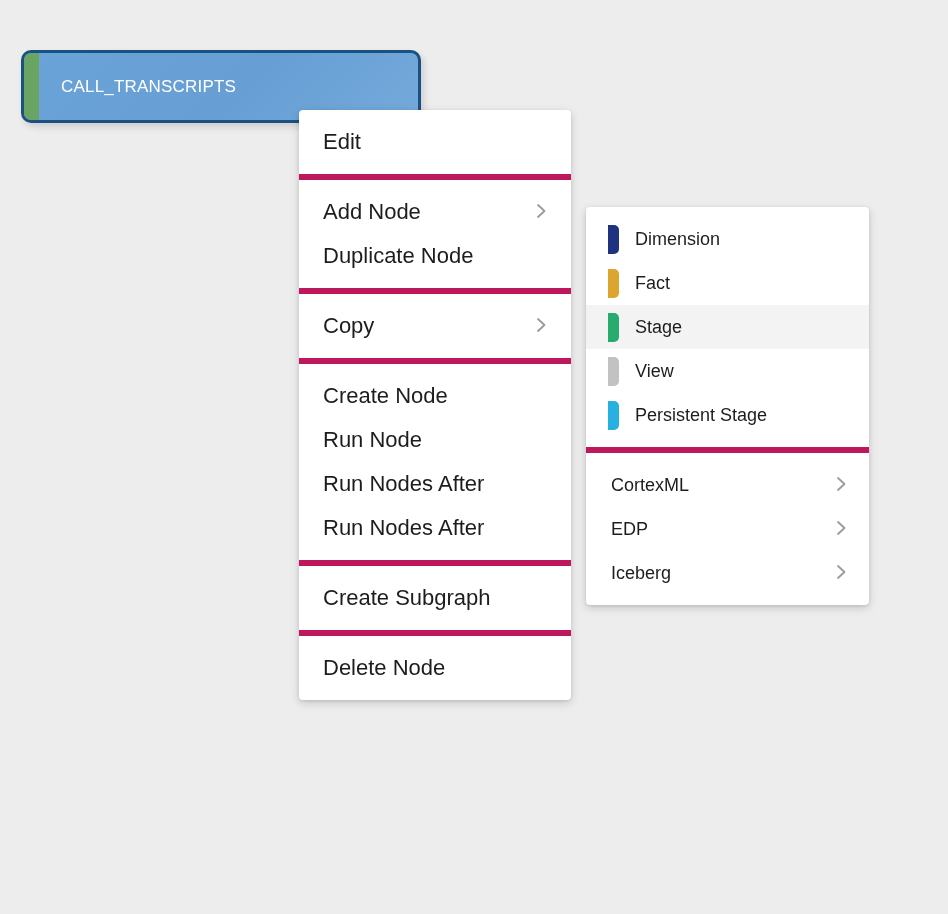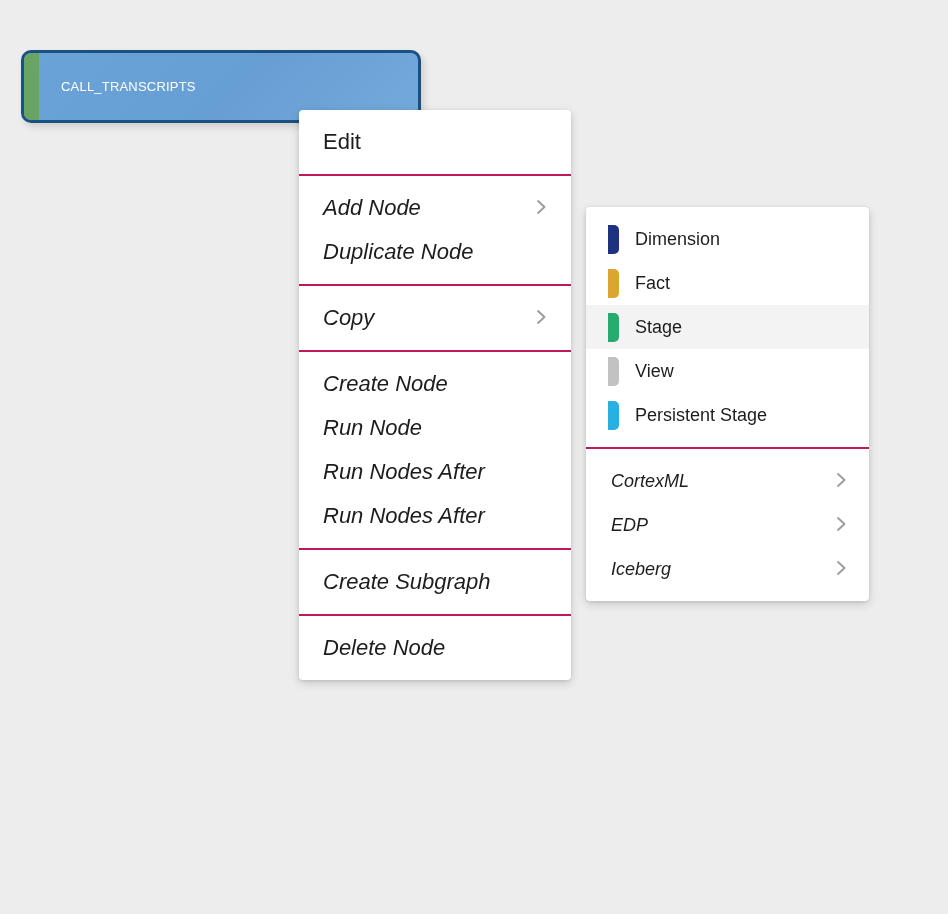--- a/index.html
+++ b/index.html
@@ -37,21 +37,21 @@
     left: 0;
     top: 0;
     bottom: 0;
     width: 15px;
     background: #6aa463;
   }
   .node-label {
     position: relative;
     margin-left: 37px;
     color: #ffffff;
-    font-size: 13px;
+    font-size: 17px;
     letter-spacing: 0.2px;
     white-space: nowrap;
   }
 
   
   .menu {
     position: absolute;
     background: #ffffff;
     border-radius: 4px;
     box-shadow: 0 3px 10px rgba(0,0,0,0.16), 0 1px 3px rgba(0,0,0,0.10);
@@ -66,22 +66,21 @@
   #submenu {
     left: 586px;
     top: 207px;
     width: 283px;
   }
 
   .menu-group {
     padding: 10px 0;
   }
   .menu-group + .menu-group {
-    border-top: 2px solid #be185d;
-    font-style: italic;
+    border-top: 6px solid #be185d;
   }
 
   .menu-item {
     display: flex;
     align-items: center;
     height: 44px;
     padding: 0 24px;
     box-sizing: border-box;
     cursor: default;
     position: relative;

